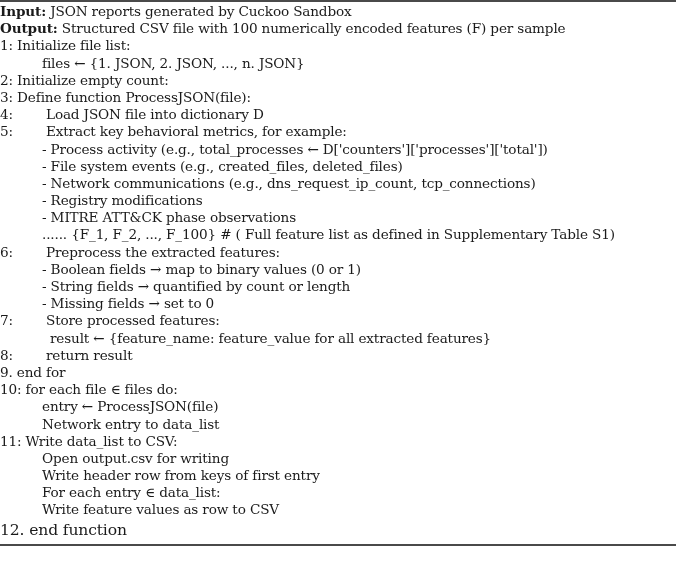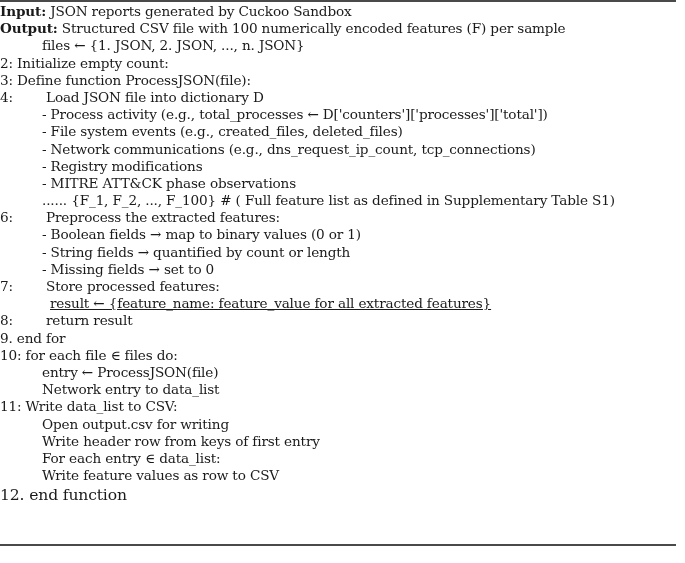--- a/index.html
+++ b/index.html
@@ -38,46 +38,48 @@
       display: inline-block;
     }
     .line .num.wide {
       width: 46px;
     }
     .bold {
       font-weight: bold;
     }
     .ind1 { padding-left: 42px; }
     .ind-sub { padding-left: 42px; }
-    .ind-res { padding-left: 50px; text-decoration: underline; }
+    .ind-res { padding-left: 50px; }
     .ind2 { padding-left: 42px; }
     .last {
       font-size: 15.6px;
       height: 20px;
       line-height: 20px;
       margin-top: 1px;
     }
   </style>
 </head>
 <body>
 
 <div class="algo">
 
   <div class="line"><span class="bold">Input:</span><span> JSON reports generated by Cuckoo Sandbox</span></div>
 
   <div class="line"><span class="bold">Output:</span><span> Structured CSV file with 100 numerically encoded features (F) per sample</span></div>
 
+  <div class="line"><span>1:</span><span> Initialize file list:</span></div>
   <div class="line ind1">files ← {1. JSON, 2. JSON, ..., n. JSON}</div>
 
   <div class="line"><span>2:</span><span> Initialize empty count:</span></div>
 
   <div class="line"><span>3:</span><span> Define function ProcessJSON(file):</span></div>
 
   <div class="line"><span class="num wide">4:</span><span>Load JSON file into dictionary D</span></div>
 
+  <div class="line"><span class="num wide">5:</span><span>Extract key behavioral metrics, for example:</span></div>
   <div class="line ind-sub">- Process activity (e.g., total_processes ← D['counters']['processes']['total'])</div>
   <div class="line ind-sub">- File system events (e.g., created_files, deleted_files)</div>
   <div class="line ind-sub">- Network communications (e.g., dns_request_ip_count, tcp_connections)</div>
   <div class="line ind-sub">- Registry modifications</div>
   <div class="line ind-sub">- MITRE ATT&amp;CK phase observations</div>
   <div class="line ind-sub">...... {F_1, F_2, ..., F_100} # ( Full feature list as defined in Supplementary Table S1)</div>
 
   <div class="line"><span class="num wide">6:</span><span>Preprocess the extracted features:</span></div>
   <div class="line ind-sub">- Boolean fields → map to binary values (0 or 1)</div>
   <div class="line ind-sub">- String fields → quantified by count or length</div>

